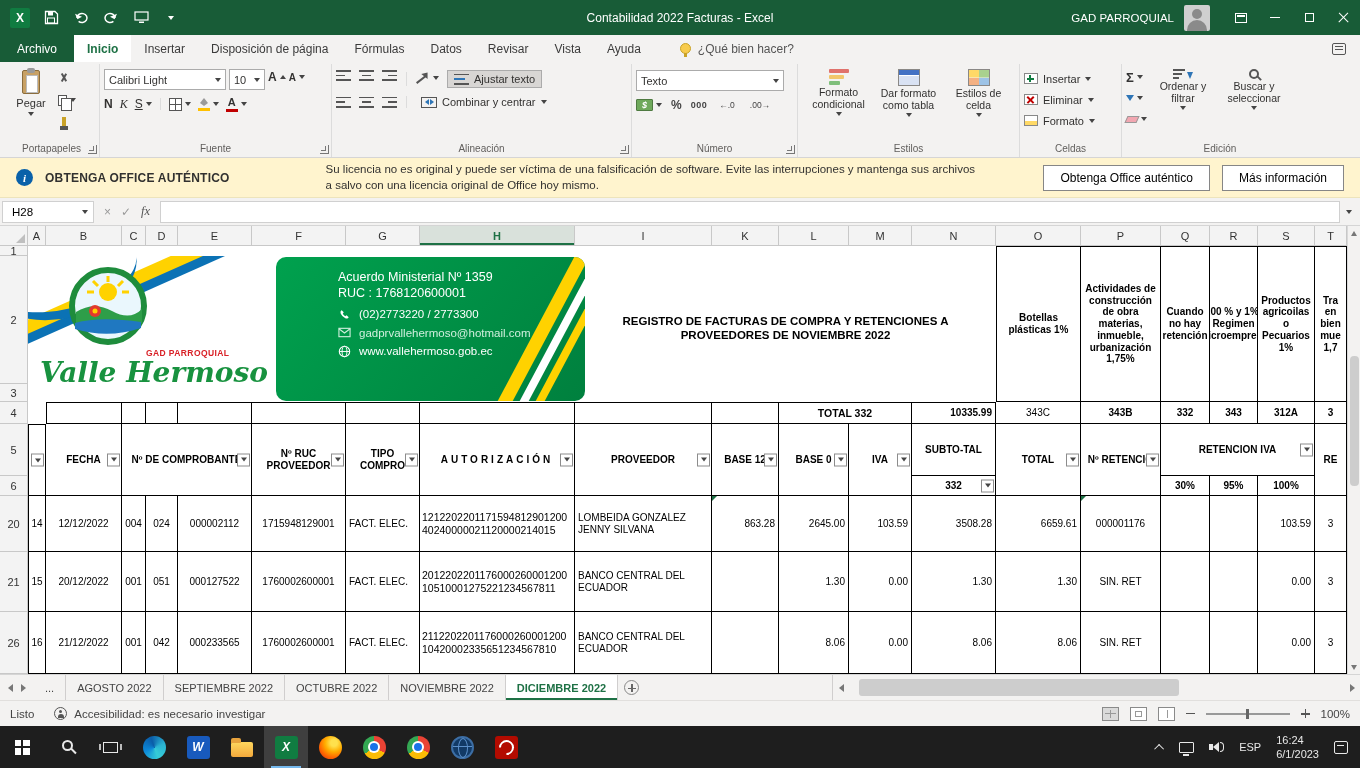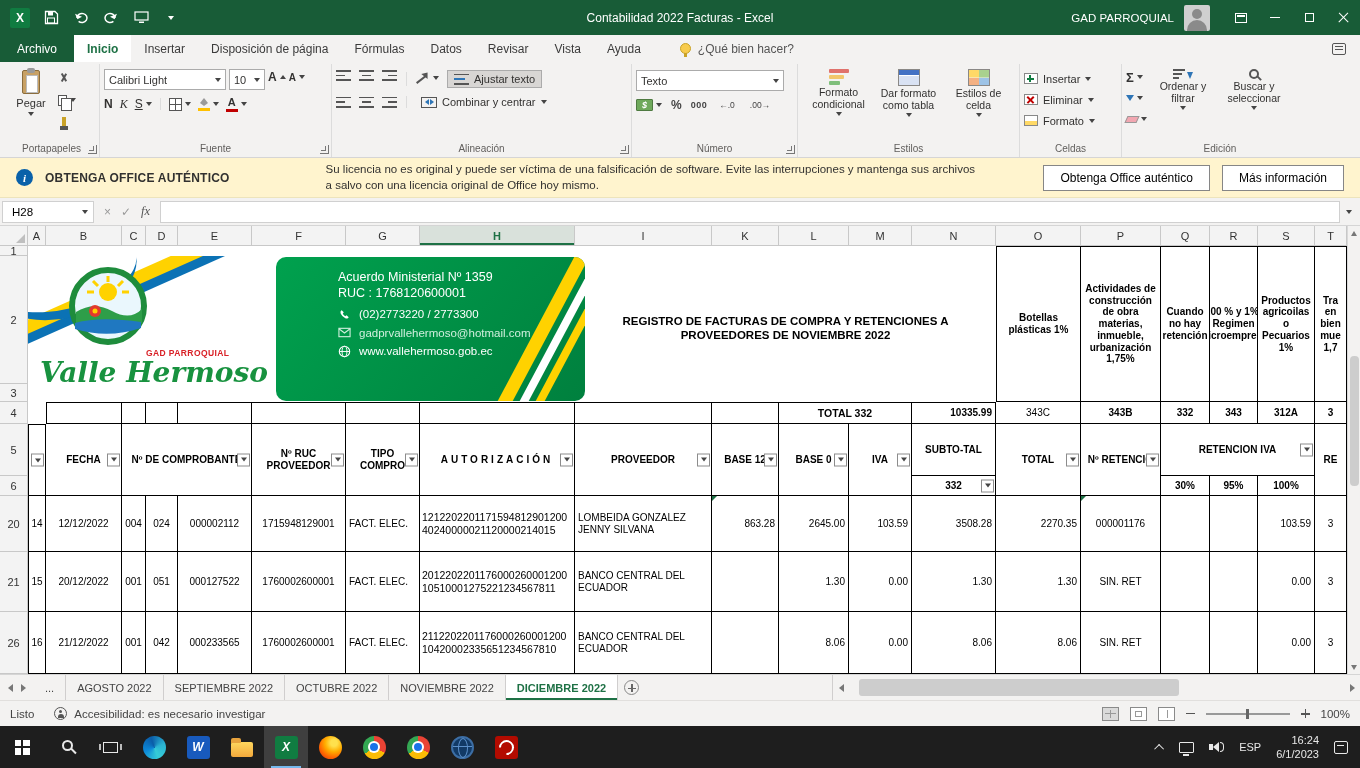--- a/index.html
+++ b/index.html
@@ -237,21 +237,21 @@
 .pdf{width:23px;height:23px;border-radius:3px;background:#B30B00;display:flex;align-items:center;justify-content:center}
 .pdf::after{content:"";width:11px;height:11px;border:2.6px solid #fff;border-radius:50%;border-left-color:transparent;transform:rotate(-45deg)}
 .tray{margin-left:auto;display:flex;align-items:center;gap:15px;padding-right:12px;font-size:11px}
 .chev{width:7px;height:7px;border-left:1.6px solid #E8E8E8;border-top:1.6px solid #E8E8E8;transform:rotate(45deg) translateY(2px)}
 .mon{width:15px;height:11px;border:1.6px solid #E8E8E8;border-radius:1px;position:relative}
 .mon::after{content:"";position:absolute;left:3px;bottom:-4px;width:6px;height:2px;background:#E8E8E8}
 .spk{display:flex;align-items:center}
 .spk-box{width:4px;height:6px;background:#E8E8E8}
 .spk-tri{width:0;height:0;border-top:5px solid transparent;border-bottom:5px solid transparent;border-right:6px solid #E8E8E8}
 .spk-arc{width:4px;height:10px;border:1.6px solid #E8E8E8;border-left:none;border-radius:0 6px 6px 0;margin-left:1px}
-.clock{text-align:right;line-height:1.3}
+.clock{text-align:left;line-height:1.3}
 .ntf{width:14px;height:13px;border:1.6px solid #E8E8E8;border-radius:2px;position:relative}
 .ntf::after{content:"";position:absolute;left:2px;top:3px;width:7px;height:1.4px;background:#E8E8E8}
 </style>
 </head>
 <body>
 
 <div class="screen">
 
   <div class="titlebar">
     <div class="qat">
@@ -752,21 +752,21 @@
       <div class="tc ctr" style="grid-area:8/5/9/6">024</div>
       <div class="tc ctr" style="grid-area:8/6/9/7">000002112</div>
       <div class="tc ctr" style="grid-area:8/7/9/8">1715948129001</div>
       <div class="tc" style="grid-area:8/8/9/9">FACT. ELEC.</div>
       <div class="tc wrapb" style="grid-area:8/9/9/10">121220220117159481290120040240000021120000214015</div>
       <div class="tc" style="grid-area:8/10/9/11">LOMBEIDA GONZALEZ JENNY SILVANA</div>
       <div class="tc num gt" style="grid-area:8/11/9/12">863.28</div>
       <div class="tc num" style="grid-area:8/12/9/13">2645.00</div>
       <div class="tc num" style="grid-area:8/13/9/14">103.59</div>
       <div class="tc num" style="grid-area:8/14/9/15">3508.28</div>
-      <div class="tc num" style="grid-area:8/15/9/16">2270.35</div>
+      <div class="tc num" style="grid-area:8/15/9/16">6659.61</div>
       <div class="tc ctr gt" style="grid-area:8/16/9/17">000001176</div>
       <div class="tc" style="grid-area:8/17/9/18"></div>
       <div class="tc" style="grid-area:8/18/9/19"></div>
       <div class="tc num" style="grid-area:8/19/9/20">103.59</div>
       <div class="tc ctr" style="grid-area:8/20/9/21">3</div>
 
       <div class="tc ctr bl" style="grid-area:9/2/10/3">15</div>
       <div class="tc ctr" style="grid-area:9/3/10/4">20/12/2022</div>
       <div class="tc ctr" style="grid-area:9/4/10/5">001</div>
       <div class="tc ctr" style="grid-area:9/5/10/6">051</div>

